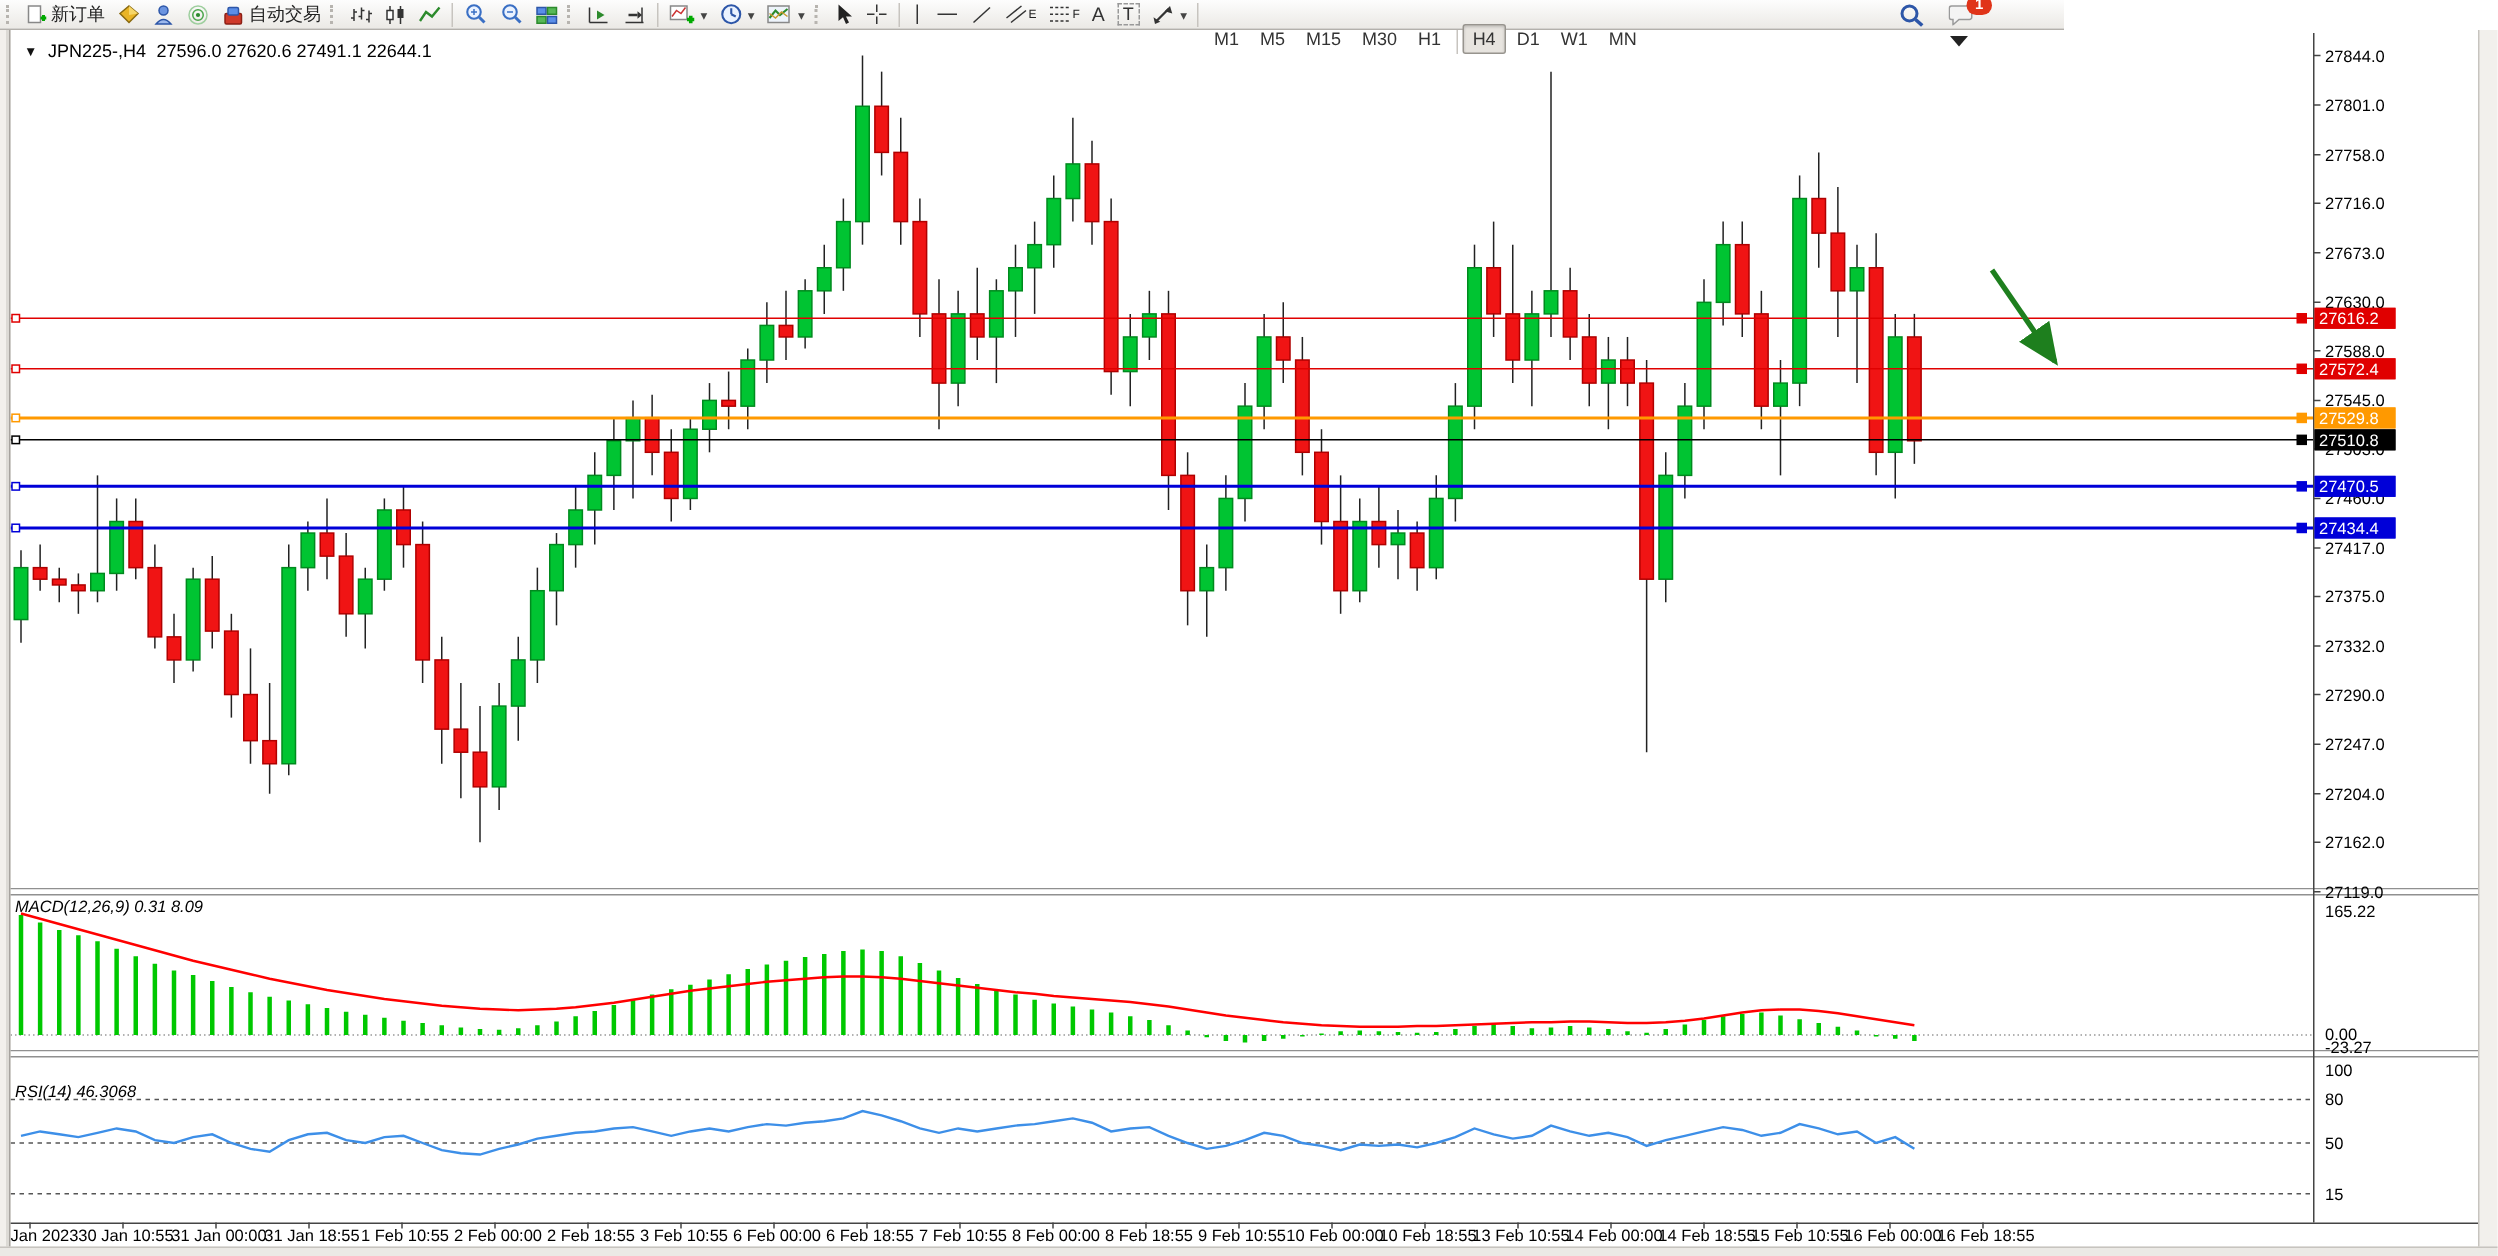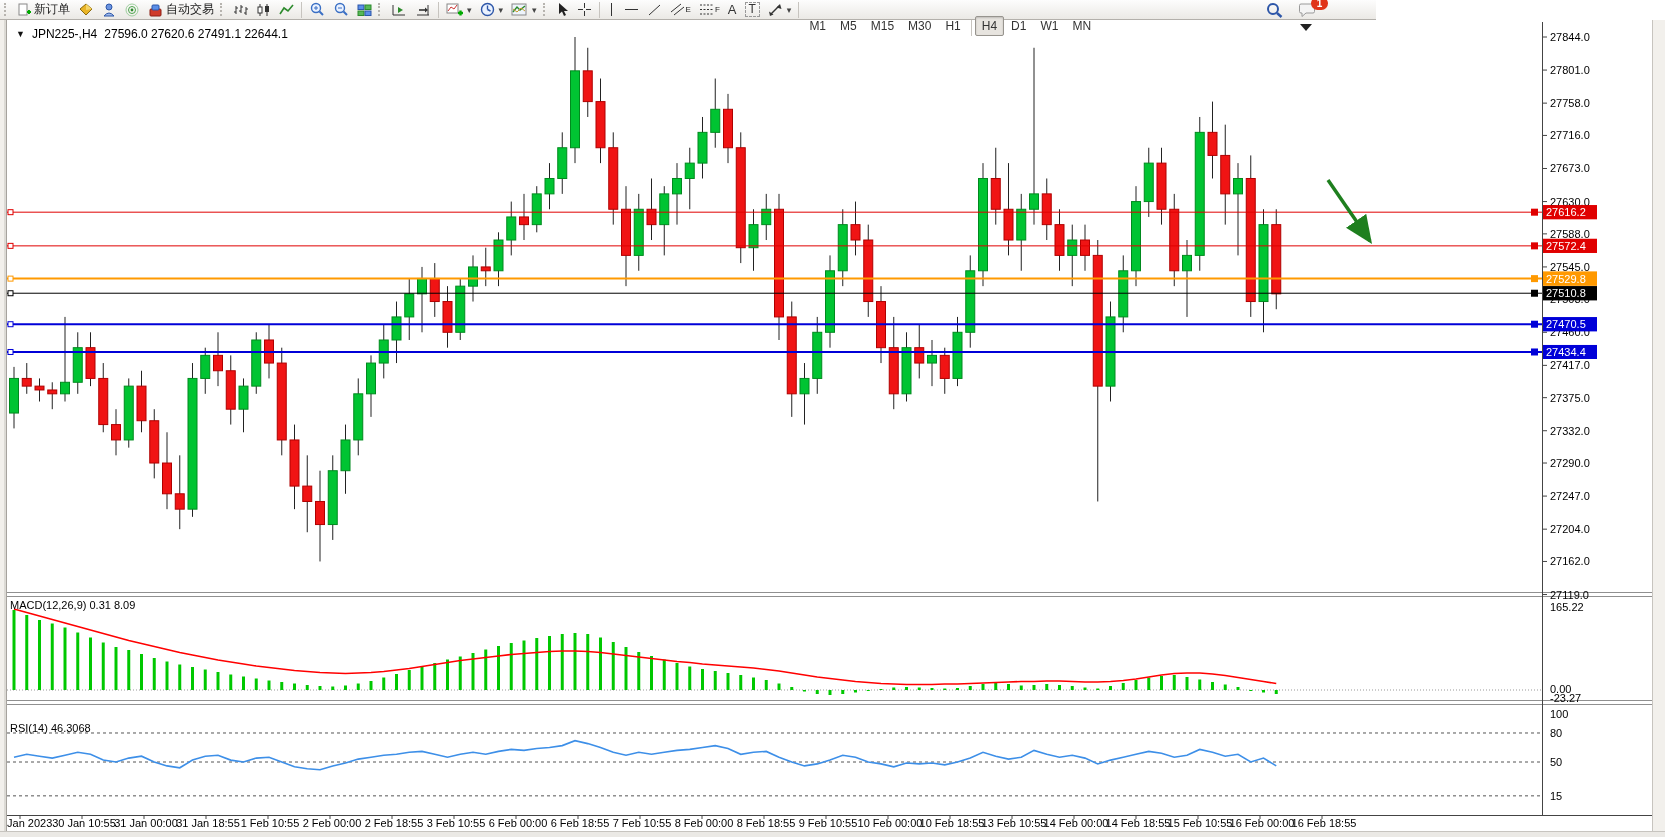--- a/index.html
+++ b/index.html
@@ -24,21 +24,21 @@
   .left-frame{position:absolute;left:0;top:20px;bottom:0;width:6px;background:#f2f0ec;
     border-right:1px solid #a6a39e;box-shadow:inset -2px 0 0 #dcdad5;z-index:4;}
   .right-frame{position:absolute;right:0;top:20px;bottom:0;width:12px;background:#f2f0ec;
     border-left:1px solid #c7c4bf;z-index:4;}
   .status-strip{position:absolute;left:0;right:0;top:831px;height:6px;background:#ebe9e5;
     border-top:1px solid #c7c4bf;z-index:4;}
   
   #chart-title{position:absolute;left:16px;top:27px;z-index:3;font-size:12px;color:#000;
     display:flex;align-items:center;gap:7px;}
   #chart-title .tri{font-size:9px;color:#111;}
-  .ind-label{position:absolute;left:10px;z-index:3;font-size:11px;color:#000;}
+  .ind-label{position:absolute;left:10px;z-index:3;font-size:11px;color:#000;font-style:italic;}
   #macd-label{top:599px;}
   #rsi-label{top:722px;}
   #chart-canvas-svg{position:absolute;left:0;top:0;z-index:1;}
 </style>
 </head>
 <body>
 
 <div class="toolbar">
   <div class="grip"></div>
 

